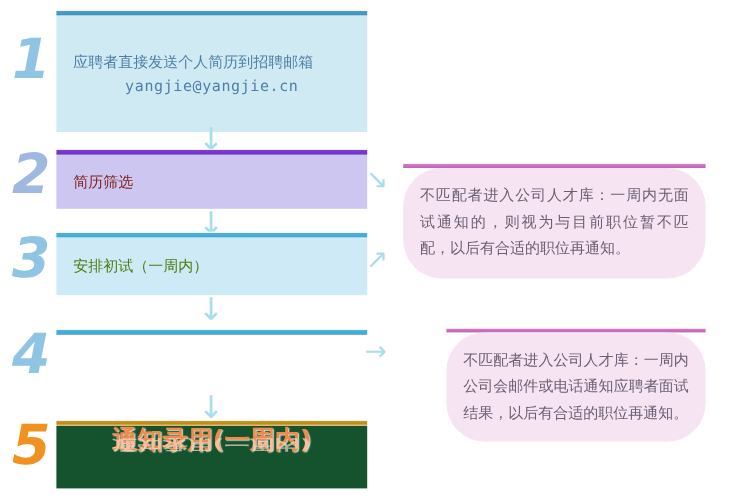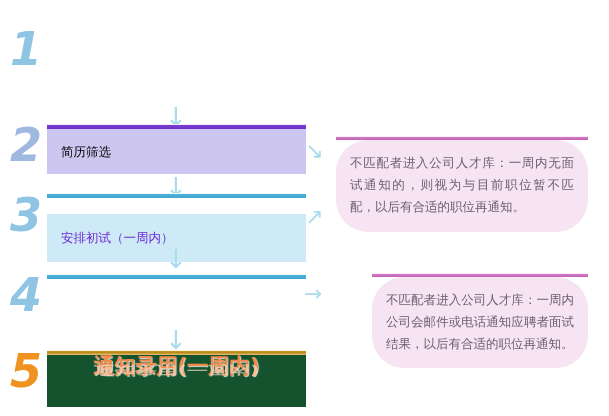--- a/index.html
+++ b/index.html
@@ -71,30 +71,29 @@
   }
   .box-cyan .body {
     background: #cfeaf2;
     color: #4f7fa8;
   }
   .box-purple .topbar {
     background: linear-gradient(to bottom, #efe9fb 0%, #efe9fb 18%, #7b3fd0 20%, #6e2fc8 100%);
   }
   .box-purple .body {
     background: #ccc6f0;
-    color: #000000;
+    color: #7f1d1d;
     justify-content: center;
   }
   .box-lightcyan .topbar {
     background: linear-gradient(to bottom, #eef8fb 0%, #eef8fb 18%, #4fb3da 20%, #3ea6d0 100%);
   }
   .box-lightcyan .body {
     background: #cdeaf6;
-    color: #6d28d9;
-    margin-top: 16px;
+    color: #4d7c0f;
   }
   .box-orange .topbar {
     background: linear-gradient(to bottom, #fdf4e6 0%, #fdf4e6 12%, #c99b25 18%, #b8891a 55%, #e8c57a 100%);
   }
   .box-orange .body {
     background: #14532d;
   }
   .box-orange .body .line {
     font-size: 21px;
     font-weight: bold;
@@ -153,20 +152,27 @@
     font-size: 22px;
   }
 </style>
 </head>
 <body>
 
 <div id="canvas">
 
   <div class="step-num" style="left:10px; top:26px;">1</div>
 
+  <div class="flow-box box-cyan" style="top:8px; height:103px;">
+    <div class="topbar"></div>
+    <div class="body">
+      <div class="line" style="text-align:left;">应聘者直接发送个人简历到招聘邮箱</div>
+      <div class="line" style="text-align:center; font-family:'DejaVu Sans Mono', monospace; letter-spacing:0.5px;">yangjie@yangjie.cn</div>
+    </div>
+  </div>
 
   <div class="arrow arrow-down" style="left:165px; top:104px;">↓</div>
 
   <div class="step-num purple" style="left:10px; top:122px;">2</div>
 
   <div class="flow-box box-purple" style="top:124px; height:51px;">
     <div class="topbar"></div>
     <div class="body">
       <div class="line" style="text-align:left;">简历筛选</div>
     </div>

